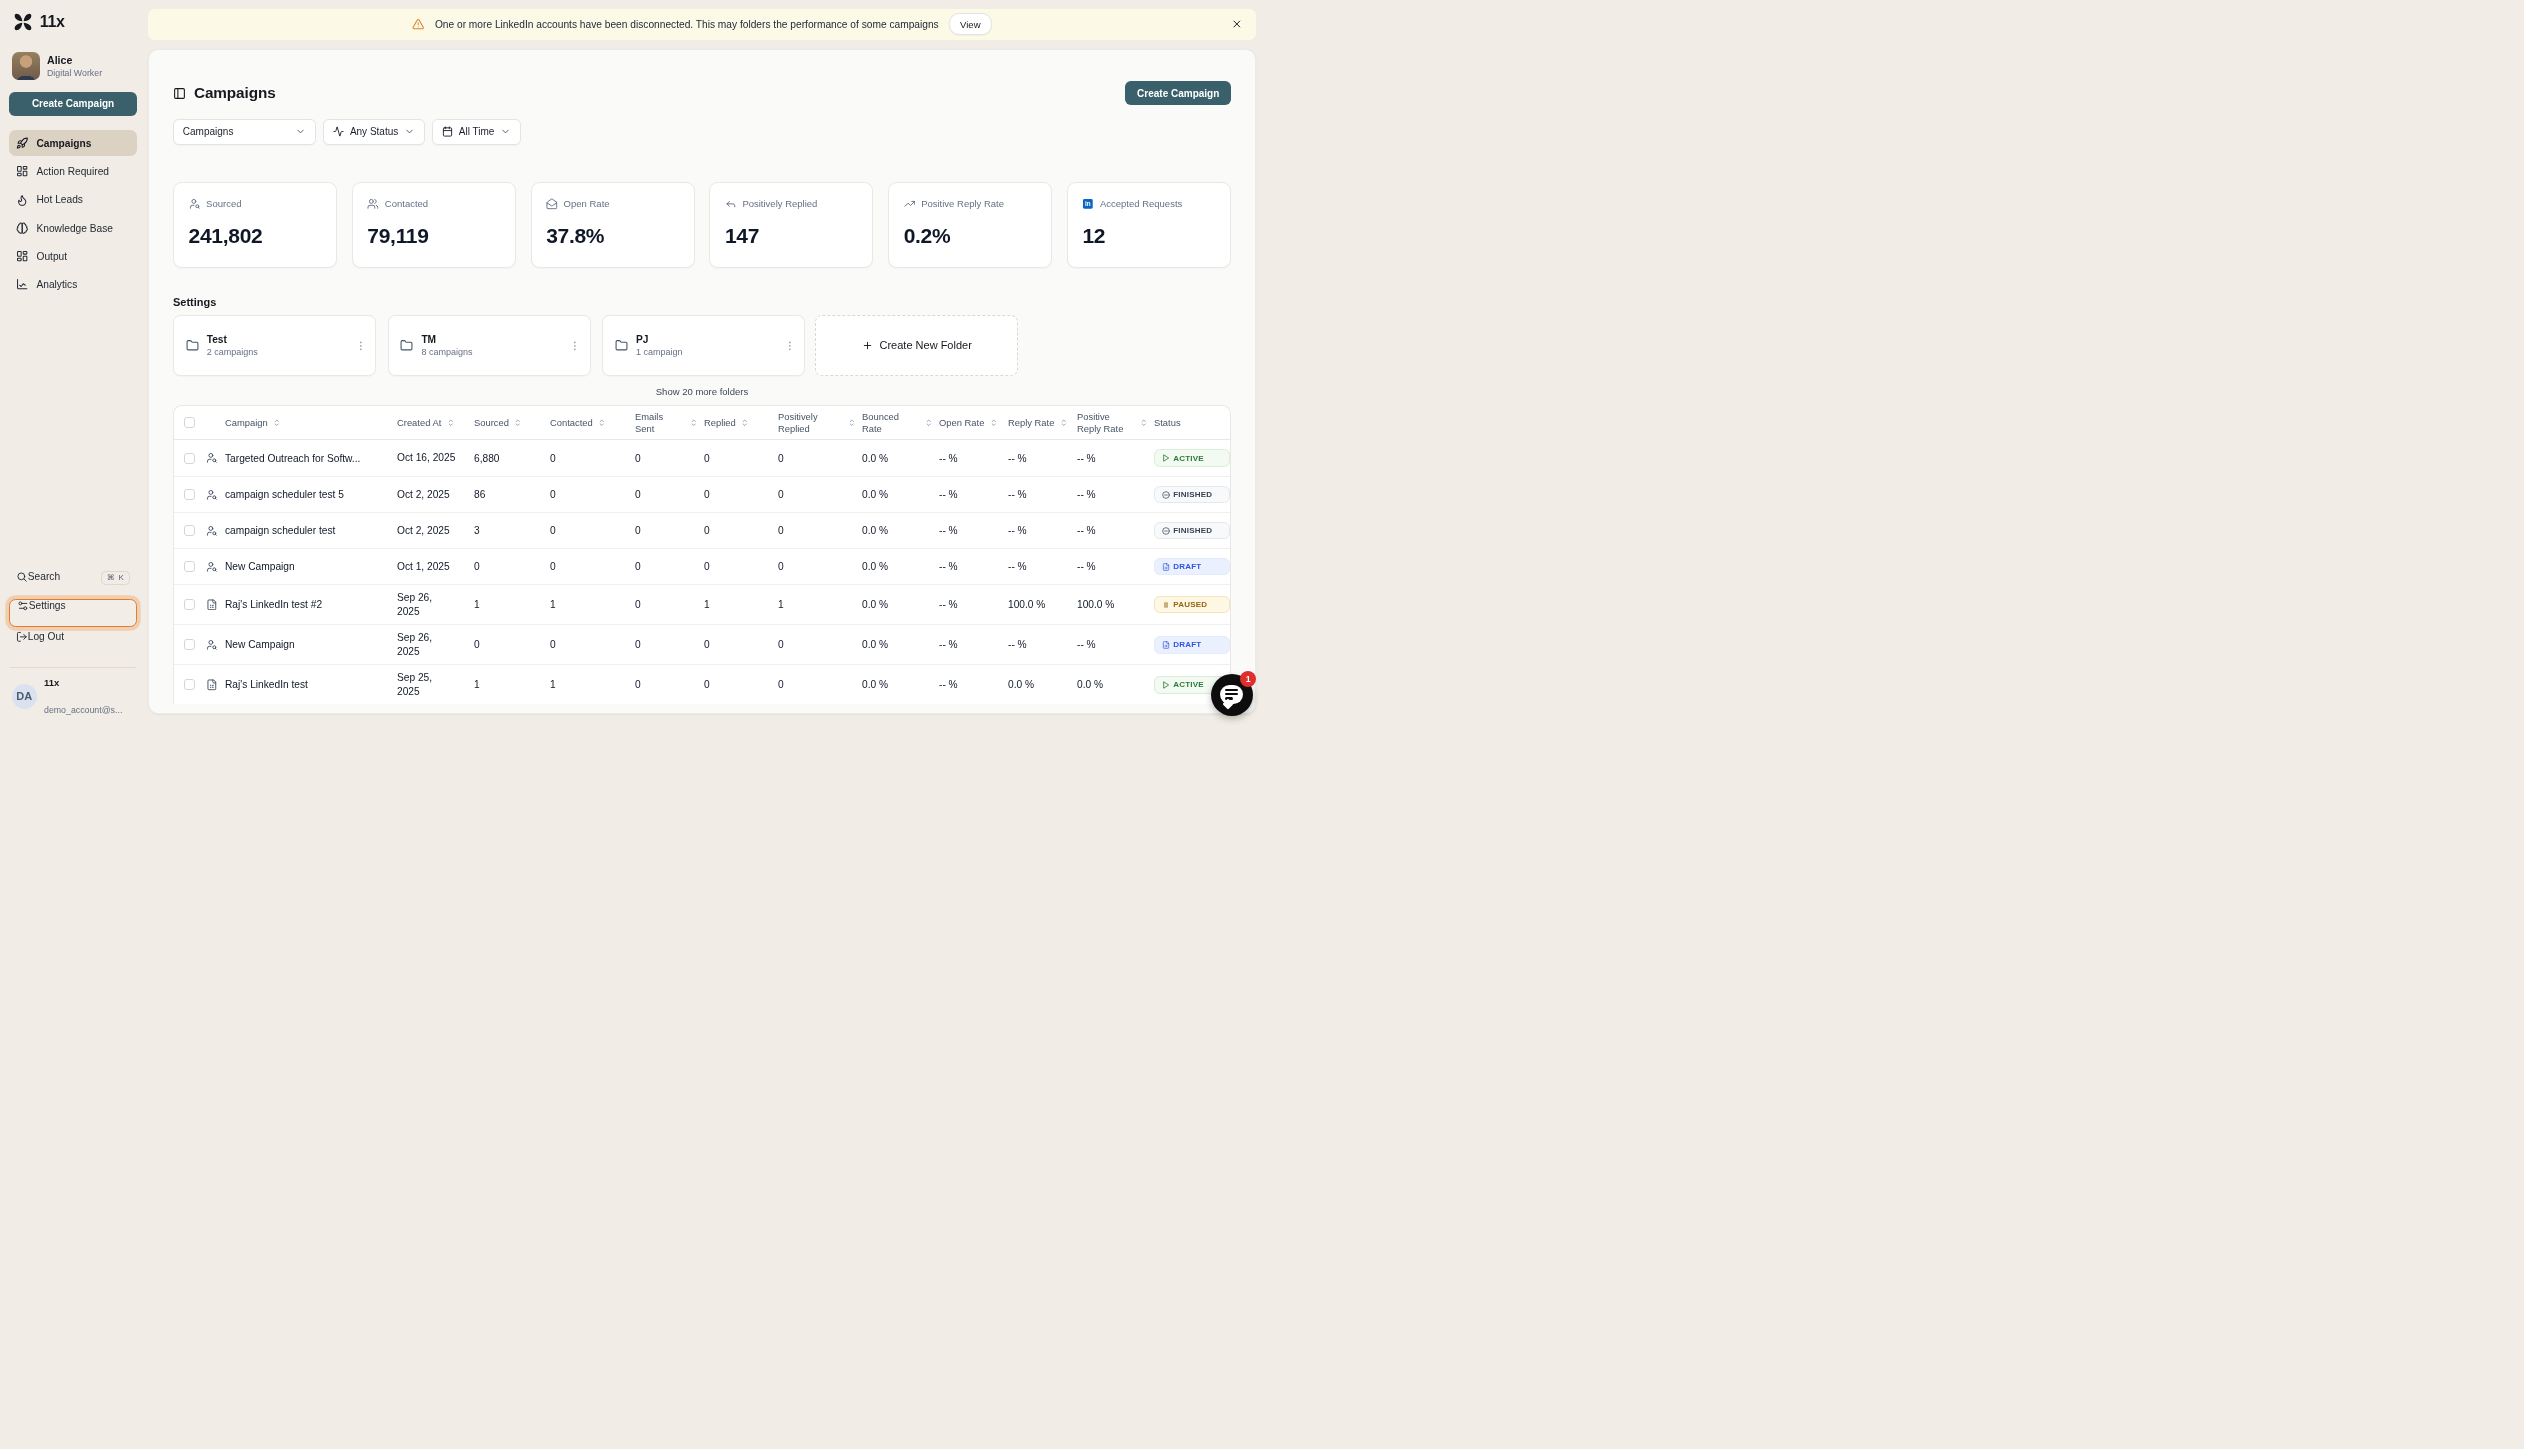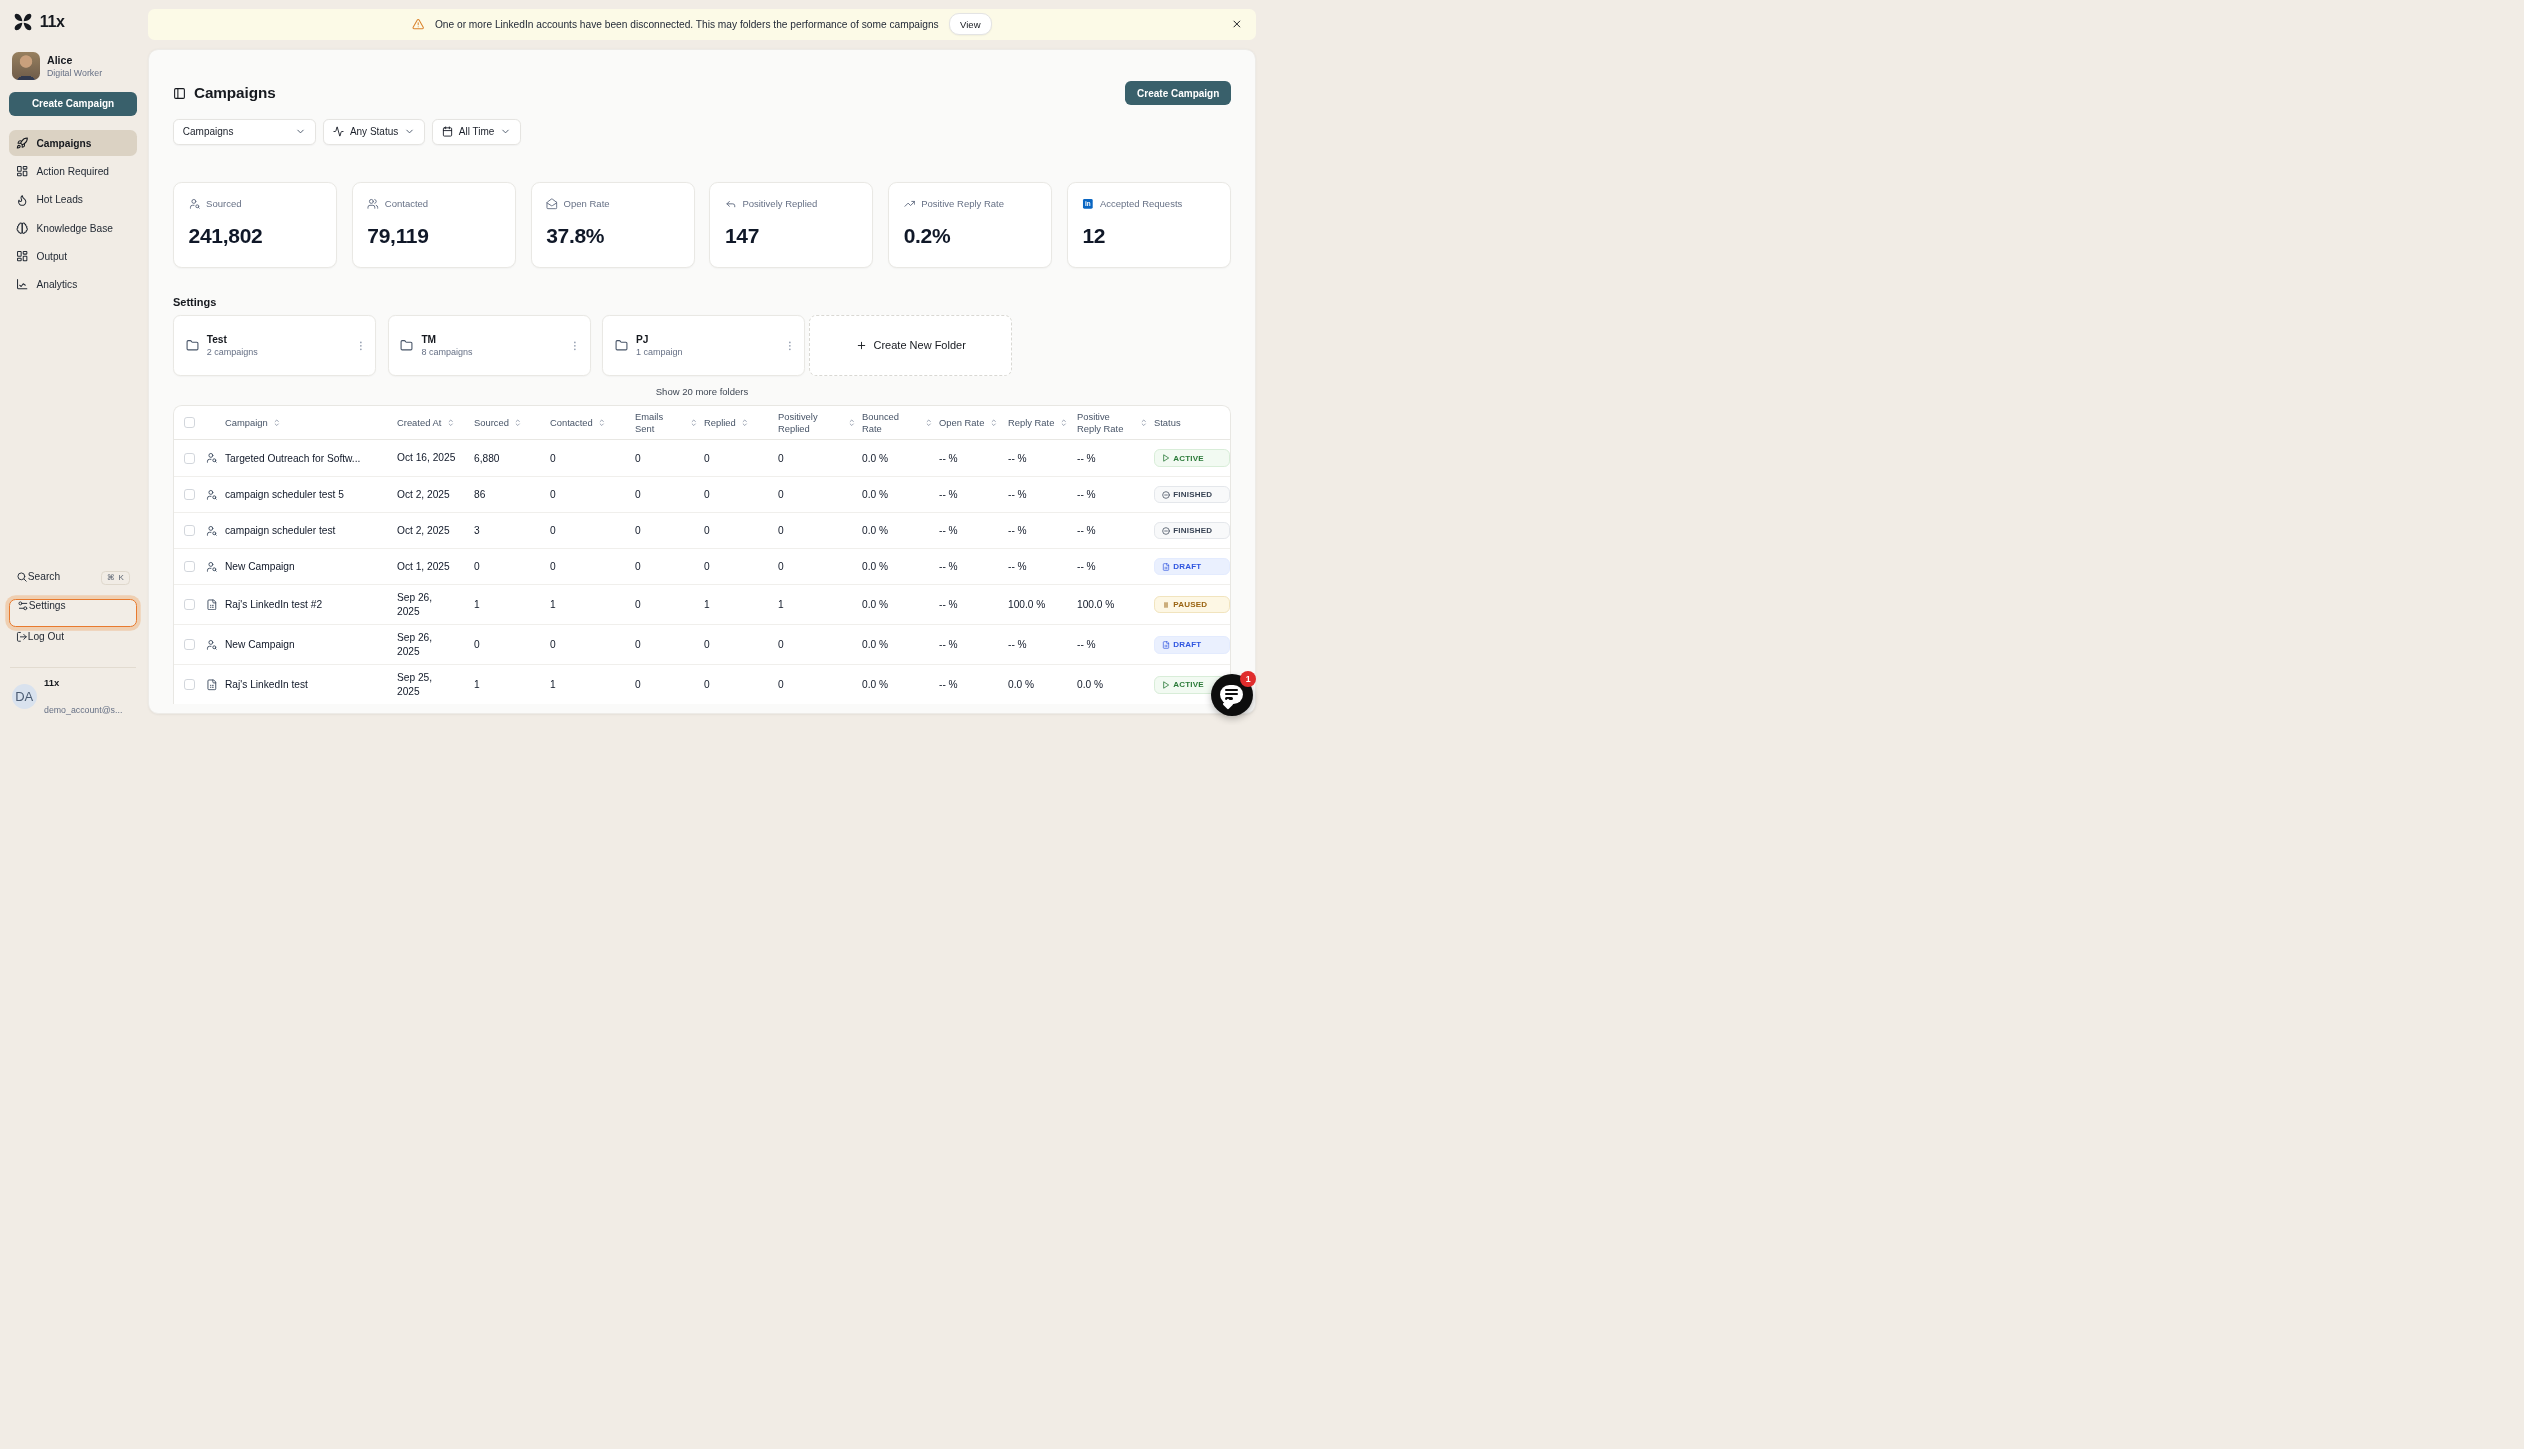--- a/index.html
+++ b/index.html
@@ -25,21 +25,21 @@
     font-size:10.2px;font-weight:500;color:#242B35;cursor:pointer}
   .nav-item svg{width:12.4px;height:12.4px;flex-shrink:0}
   .nav-item[data-active="true"]{background:#DBD2C3;font-weight:600;color:#14171D}
   .side-footer{margin-top:auto}
   .foot-item{display:flex;align-items:flex-start;gap:0;height:25px;padding:0 7.3px;font-size:10.2px;color:#242B35;border-radius:6.6px;cursor:pointer}
   .foot-item svg{width:11.7px;height:11.7px;color:#2A313C;flex-shrink:0}
   .kbd{margin-left:auto;border:0.7px solid #DFD8CC;border-radius:4.4px;font-size:8px;color:#5B6472;padding:1.5px 4.4px;letter-spacing:0.7px}
   .foot-item.hl{border:1.5px solid #E87A2E;box-shadow:0 0 0 3.7px rgba(238,150,74,.33);height:28px;margin:3.7px 0;background:#F2EDE6}
   .divider{height:0.7px;background:#E2DBD0;margin:11px 1.5px 9.5px}
   .account{display:flex;gap:7.3px;align-items:center;padding:0 2.9px 1.5px;cursor:pointer}
-  .acct-avatar{width:25px;height:25px;border-radius:50%;background:#D9E2EE;color:#4A5B72;font-size:13px;font-weight:400;
+  .acct-avatar{width:25px;height:25px;border-radius:50%;background:#D9E2EE;color:#4A5B72;font-size:11px;font-weight:700;
     display:flex;align-items:center;justify-content:center;flex-shrink:0}
   .acct-name{font-size:9.5px;font-weight:700;line-height:1.2}
   .acct-email{font-size:8.8px;color:#667085;max-width:85px;white-space:nowrap;overflow:hidden;margin-top:16px}
   
   .banner{position:absolute;left:148px;top:8.8px;width:1108px;height:31px;background:#FCFAE7;border-radius:6.6px;
     display:flex;align-items:center;justify-content:center;gap:10.2px}
   .banner .warn{width:12.4px;height:12.4px;color:#D9822B;flex-shrink:0}
   .banner-text{font-size:10.2px;color:#242B38}
   .btn-view{background:#fff;border:0.7px solid #E4E4E4;border-radius:10px;padding:4.4px 10.2px;font-family:inherit;
     font-size:9.5px;font-weight:500;color:#16191F;box-shadow:0 0.7px 1.5px rgba(0,0,0,.06);cursor:pointer}
@@ -60,21 +60,21 @@
   .control .lead{width:11px;height:11px;color:#1A1F29}
   .control.w{width:143px;justify-content:space-between}
   
   .stats{display:grid;grid-template-columns:repeat(6,1fr);gap:14.6px;margin-top:37px}
   .stat-card{background:#fff;border:0.7px solid #E9E8E4;border-radius:8.8px;height:86px;padding:15.3px 14.6px;box-shadow:0 0.7px 1.5px rgba(16,24,40,.03)}
   .stat-top{display:flex;align-items:center;gap:5.8px;color:#667085;font-size:9.5px}
   .stat-top svg{width:11.7px;height:11.7px;flex-shrink:0}
   .stat-value{margin-top:14.6px;font-size:21px;font-weight:700;letter-spacing:-0.3px;color:#101828}
   
   .folders-title{margin-top:28px;font-size:11px;font-weight:700}
-  .folder-grid{display:flex;gap:4px;margin-top:7.3px}
+  .folder-grid{display:flex;gap:10px;margin-top:7.3px}
   .folder-repeat{display:flex;gap:11.7px}
   .folder-card{width:203px;height:61px;background:#fff;border:0.7px solid #E9E8E4;border-radius:7.3px;display:flex;
     align-items:center;padding:0 8.8px 0 11.7px;box-shadow:0 0.7px 1.5px rgba(16,24,40,.03);cursor:pointer}
   .folder-card .f{width:13px;height:13px;color:#475467;margin-right:8px;flex-shrink:0}
   .folder-name{font-size:10.2px;font-weight:600}
   .folder-count{font-size:9px;color:#667085;margin-top:2.2px}
   .kebab{margin-left:auto;width:11.7px;height:11.7px;color:#98A2B3;cursor:pointer;flex-shrink:0}
   .create-folder{width:203px;height:61px;border:1.1px dashed #D9D8D3;border-radius:7.3px;background:#fff;display:flex;
     align-items:center;justify-content:center;gap:6.6px;font-size:11px;font-weight:500;cursor:pointer}
   .create-folder svg{width:11px;height:11px}

